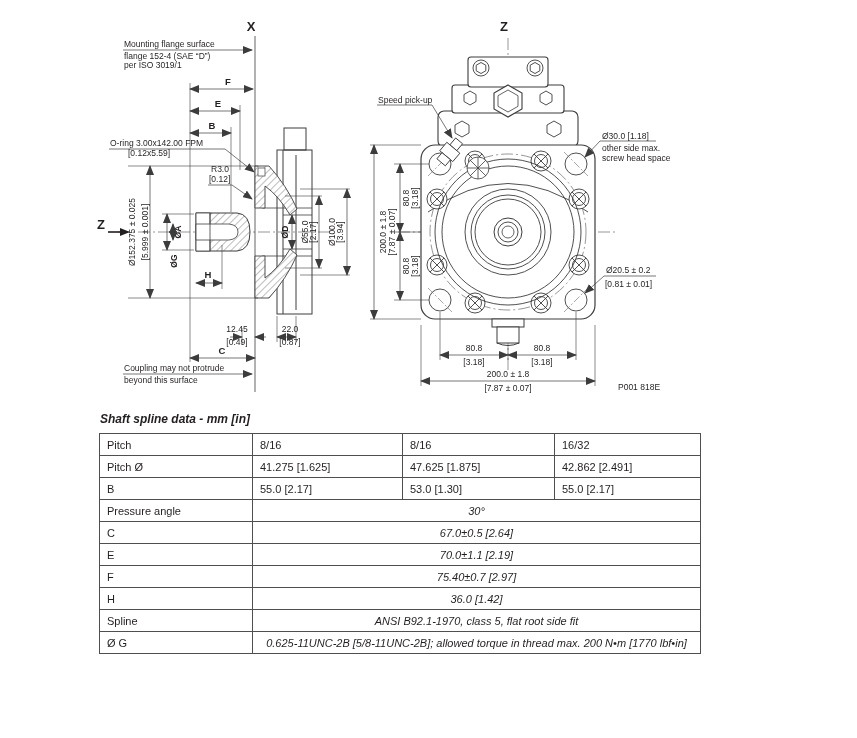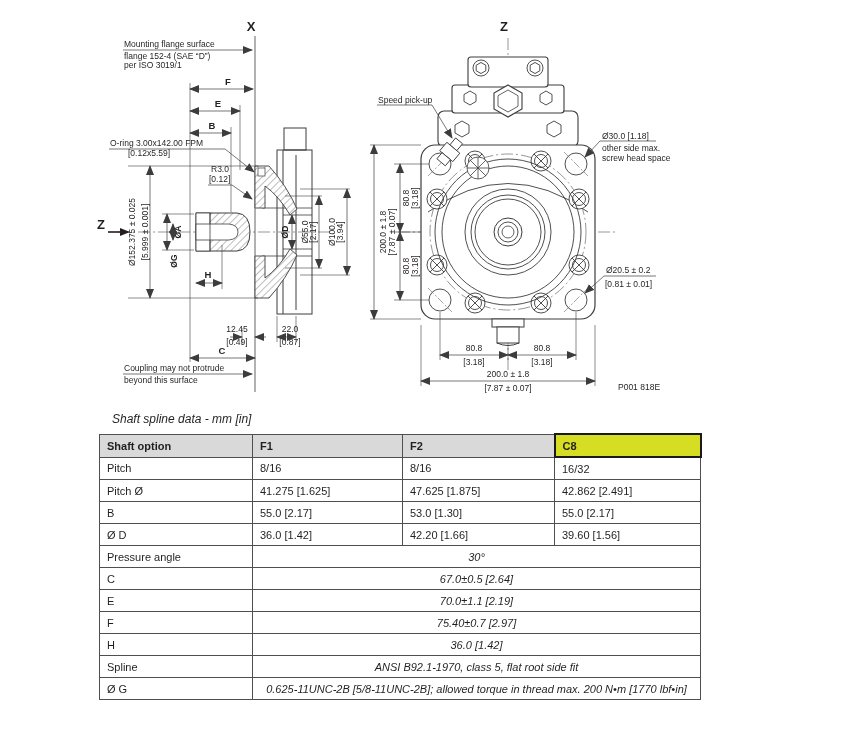--- a/index.html
+++ b/index.html
@@ -4,21 +4,21 @@
 <style>
   html,body{margin:0;padding:0;background:#ffffff;}
   body{width:857px;height:738px;font-family:"Liberation Sans",sans-serif;color:#231f20;position:relative;}
   .page{width:857px;height:738px;background:#fff;position:relative;overflow:hidden;}
   svg text{font-family:"Liberation Sans",sans-serif;fill:#231f20;}
   .t8{font-size:8.5px;}
   .t8b{font-size:8.5px;font-weight:bold;}
   .t9b{font-size:9.5px;font-weight:bold;}
   .t12b{font-size:13px;font-weight:bold;}
   .tbl-wrap{position:absolute;left:99px;top:412px;width:610px;}
-  .tbl-title{font-size:12px;font-style:italic;font-weight:normal;margin:0 0 7px 13px;}
+  .tbl-title{font-size:12px;font-style:italic;font-weight:bold;margin:0 0 7px 1px;}
   table.spline{border-collapse:collapse;width:601px;table-layout:fixed;font-size:11px;}
   table.spline td,table.spline th{border:1px solid #4f4f4f;padding:2px 7px;height:17px;text-align:left;vertical-align:middle;overflow:hidden;white-space:nowrap;}
   table.spline th{font-weight:bold;}
   table.spline .span-cell{text-align:center;font-style:italic;}
   col.c0{width:153px;} col.c1{width:150px;} col.c2{width:152px;} col.c3{width:146px;}
 </style>
 </head>
 <body>
 
 <div class="page">
@@ -313,51 +313,39 @@
 <div class="tbl-wrap">
   <p class="tbl-title">Shaft spline data - mm [in]</p>
   <table class="spline">
     <colgroup>
           <col class="c0">
           <col class="c1">
           <col class="c2">
           <col class="c3">
         </colgroup>
     <tbody>
-          <tr>
-      <th style="background:#d9d9d9">Shaft option</th>
-      <th style="background:#d9d9d9">F1</th>
-      <th style="background:#d9d9d9">F2</th>
-      <th style="background:#d6de23;border:2px solid #1a1a1a">C8</th>
-    </tr>
     <tr>
       <td>Pitch</td>
       <td>8/16</td>
       <td>8/16</td>
       <td>16/32</td>
     </tr>
     <tr>
       <td>Pitch Ø</td>
       <td>41.275 [1.625]</td>
       <td>47.625 [1.875]</td>
       <td>42.862 [2.491]</td>
     </tr>
     <tr>
       <td>B</td>
       <td>55.0 [2.17]</td>
       <td>53.0 [1.30]</td>
       <td>55.0 [2.17]</td>
     </tr>
     <tr>
-      <td>Ø D</td>
-      <td>36.0 [1.42]</td>
-      <td>42.20 [1.66]</td>
-      <td>39.60 [1.56]</td>
-    </tr>
-    <tr>
       <td>Pressure angle</td>
       <td class="span-cell" colspan="3">30°</td>
     </tr>
     <tr>
       <td>C</td>
       <td class="span-cell" colspan="3">67.0±0.5 [2.64]</td>
     </tr>
     <tr>
       <td>E</td>
       <td class="span-cell" colspan="3">70.0±1.1 [2.19]</td>

